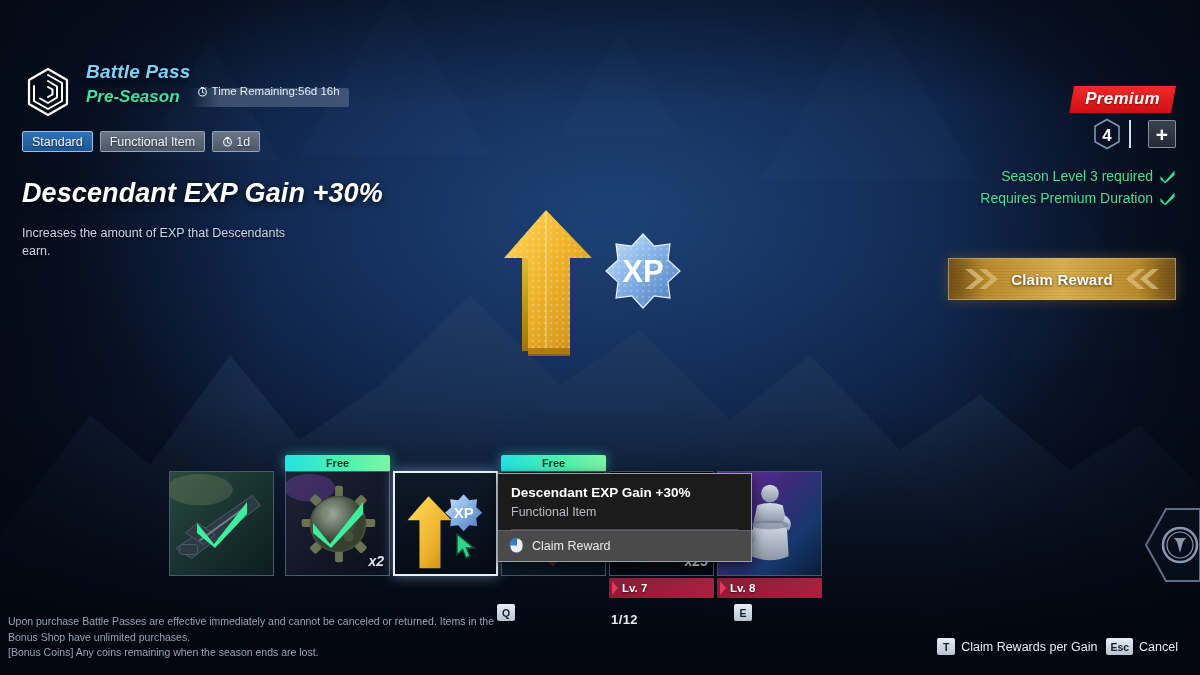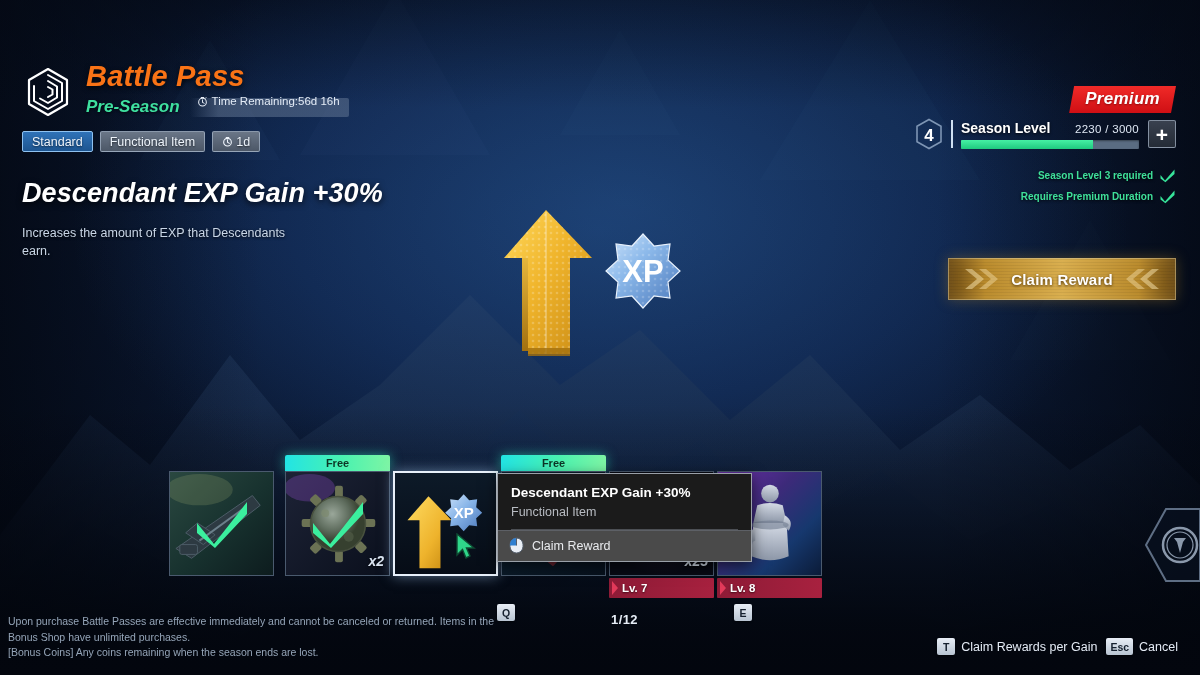--- a/index.html
+++ b/index.html
@@ -36,22 +36,22 @@
 
   
   .mtn { position:absolute; bottom:0; left:0; width:100%; height:440px; }
 
   
   #header { position:absolute; left:22px; top:60px; width:620px; }
   .hdr-row { display:flex; align-items:flex-start; }
   .logo-wrap { width:52px; height:52px; margin-right:12px; margin-top:6px; flex:0 0 auto; }
   .title-block { padding-top:2px; }
   .bp-title {
-    font-size:29px; font-weight:bold; font-style:italic; letter-spacing:.2px;
-    color:#f97316; line-height:1.0; text-shadow:0 2px 5px rgba(0,0,0,.75);
+    font-size:19px; font-weight:bold; font-style:italic; letter-spacing:.2px;
+    color:#7dd3fc; line-height:1.0; text-shadow:0 2px 5px rgba(0,0,0,.75);
   }
   .sub-row { display:flex; align-items:center; margin-top:6px; }
   .pre-season {
     font-size:17px; font-style:italic; font-weight:bold; color:#3fe0a0;
     text-shadow:0 1px 3px rgba(0,0,0,.7);
   }
   .time-chip {
     margin-left:10px; height:19px; display:flex; align-items:center; gap:4px;
     padding:0 9px 12px 7px;
     background:linear-gradient(to right, rgba(90,110,140,.0) 0%, rgba(96,116,146,.55) 18%, rgba(96,116,146,.55) 100%);
@@ -112,21 +112,21 @@
   .plus-btn {
     width:28px; height:28px; margin-left:9px; flex:0 0 auto;
     border:1px solid rgba(190,205,225,.6);
     background:linear-gradient(to bottom,#39414f,#242b36);
     display:flex; align-items:center; justify-content:center;
     color:#fff; font-size:21px; line-height:1; font-weight:bold;
     border-radius:2px;
   }
   .req-list { position:absolute; right:0; top:82px; text-align:right; }
   .req-row { display:flex; align-items:center; justify-content:flex-end; gap:6px; margin-bottom:6px; }
-  .req-text { font-size:10px; color:#3fe09a; font-weight:bold; text-shadow:0 1px 3px rgba(0,0,0,.8);text-align:right; }
+  .req-text { font-size:14px; color:#3fe09a; font-weight:normal; text-shadow:0 1px 3px rgba(0,0,0,.8);text-align:right; }
   .check-ic { width:17px; height:15px; flex:0 0 auto; }
 
   .claim-btn {
     position:absolute; right:24px; top:258px; width:228px; height:42px;
     border:1px solid rgba(220,200,150,.55);
     background:
       repeating-linear-gradient(0deg, rgba(0,0,0,.06) 0 1px, rgba(255,255,255,0) 1px 3px),
       linear-gradient(to right,#6b4a14 0%,#b98a2c 16%,#d9ae4e 50%,#b98a2c 84%,#6b4a14 100%);
     display:flex; align-items:center; justify-content:center;
     box-shadow:0 0 14px rgba(190,140,40,.35), inset 0 0 14px rgba(255,220,140,.12);
@@ -314,29 +314,20 @@
 
   <div class="season-row">
     <div class="lvl-hex">
       <svg viewBox="0 0 30 32" width="30" height="32">
         <path d="M15,1.5 L27,8.3 L27,23.7 L15,30.5 L3,23.7 L3,8.3 Z" fill="none" stroke="#7e95b4" stroke-width="1.6"></path>
         <path d="M15,5.5 L23.5,10.4 L23.5,21.6 L15,26.5 L6.5,21.6 L6.5,10.4 Z" fill="none" stroke="#5d7false" stroke-width="1.2"></path>
         <text x="15" y="23" font-family="Liberation Sans, sans-serif" font-size="17" font-weight="bold" fill="#ffffff" text-anchor="middle">4</text>
       </svg>
     </div>
     <div class="sep-bar"></div>
-    <div class="season-mid">
-      <div class="season-top">
-        <span class="season-label">Season Level</span>
-        <span class="season-val">2230 / 3000</span>
-      </div>
-      <div class="pbar">
-        <div class="pfill" id="pfill" style="width: 74%;"></div>
-      </div>
-    </div>
     <div class="plus-btn">+</div>
   </div>
 
   <div class="req-list">
     <div class="req-row">
       <span class="req-text">Season Level 3 required</span>
       <svg class="check-ic" viewBox="0 0 17 15">
         <path d="M1.5,7 L6,12.5 L15.5,1.5 L15.5,6 L6.4,14.2 L1.5,10.5 Z" fill="#37e39a"></path>
       </svg>
     </div>

